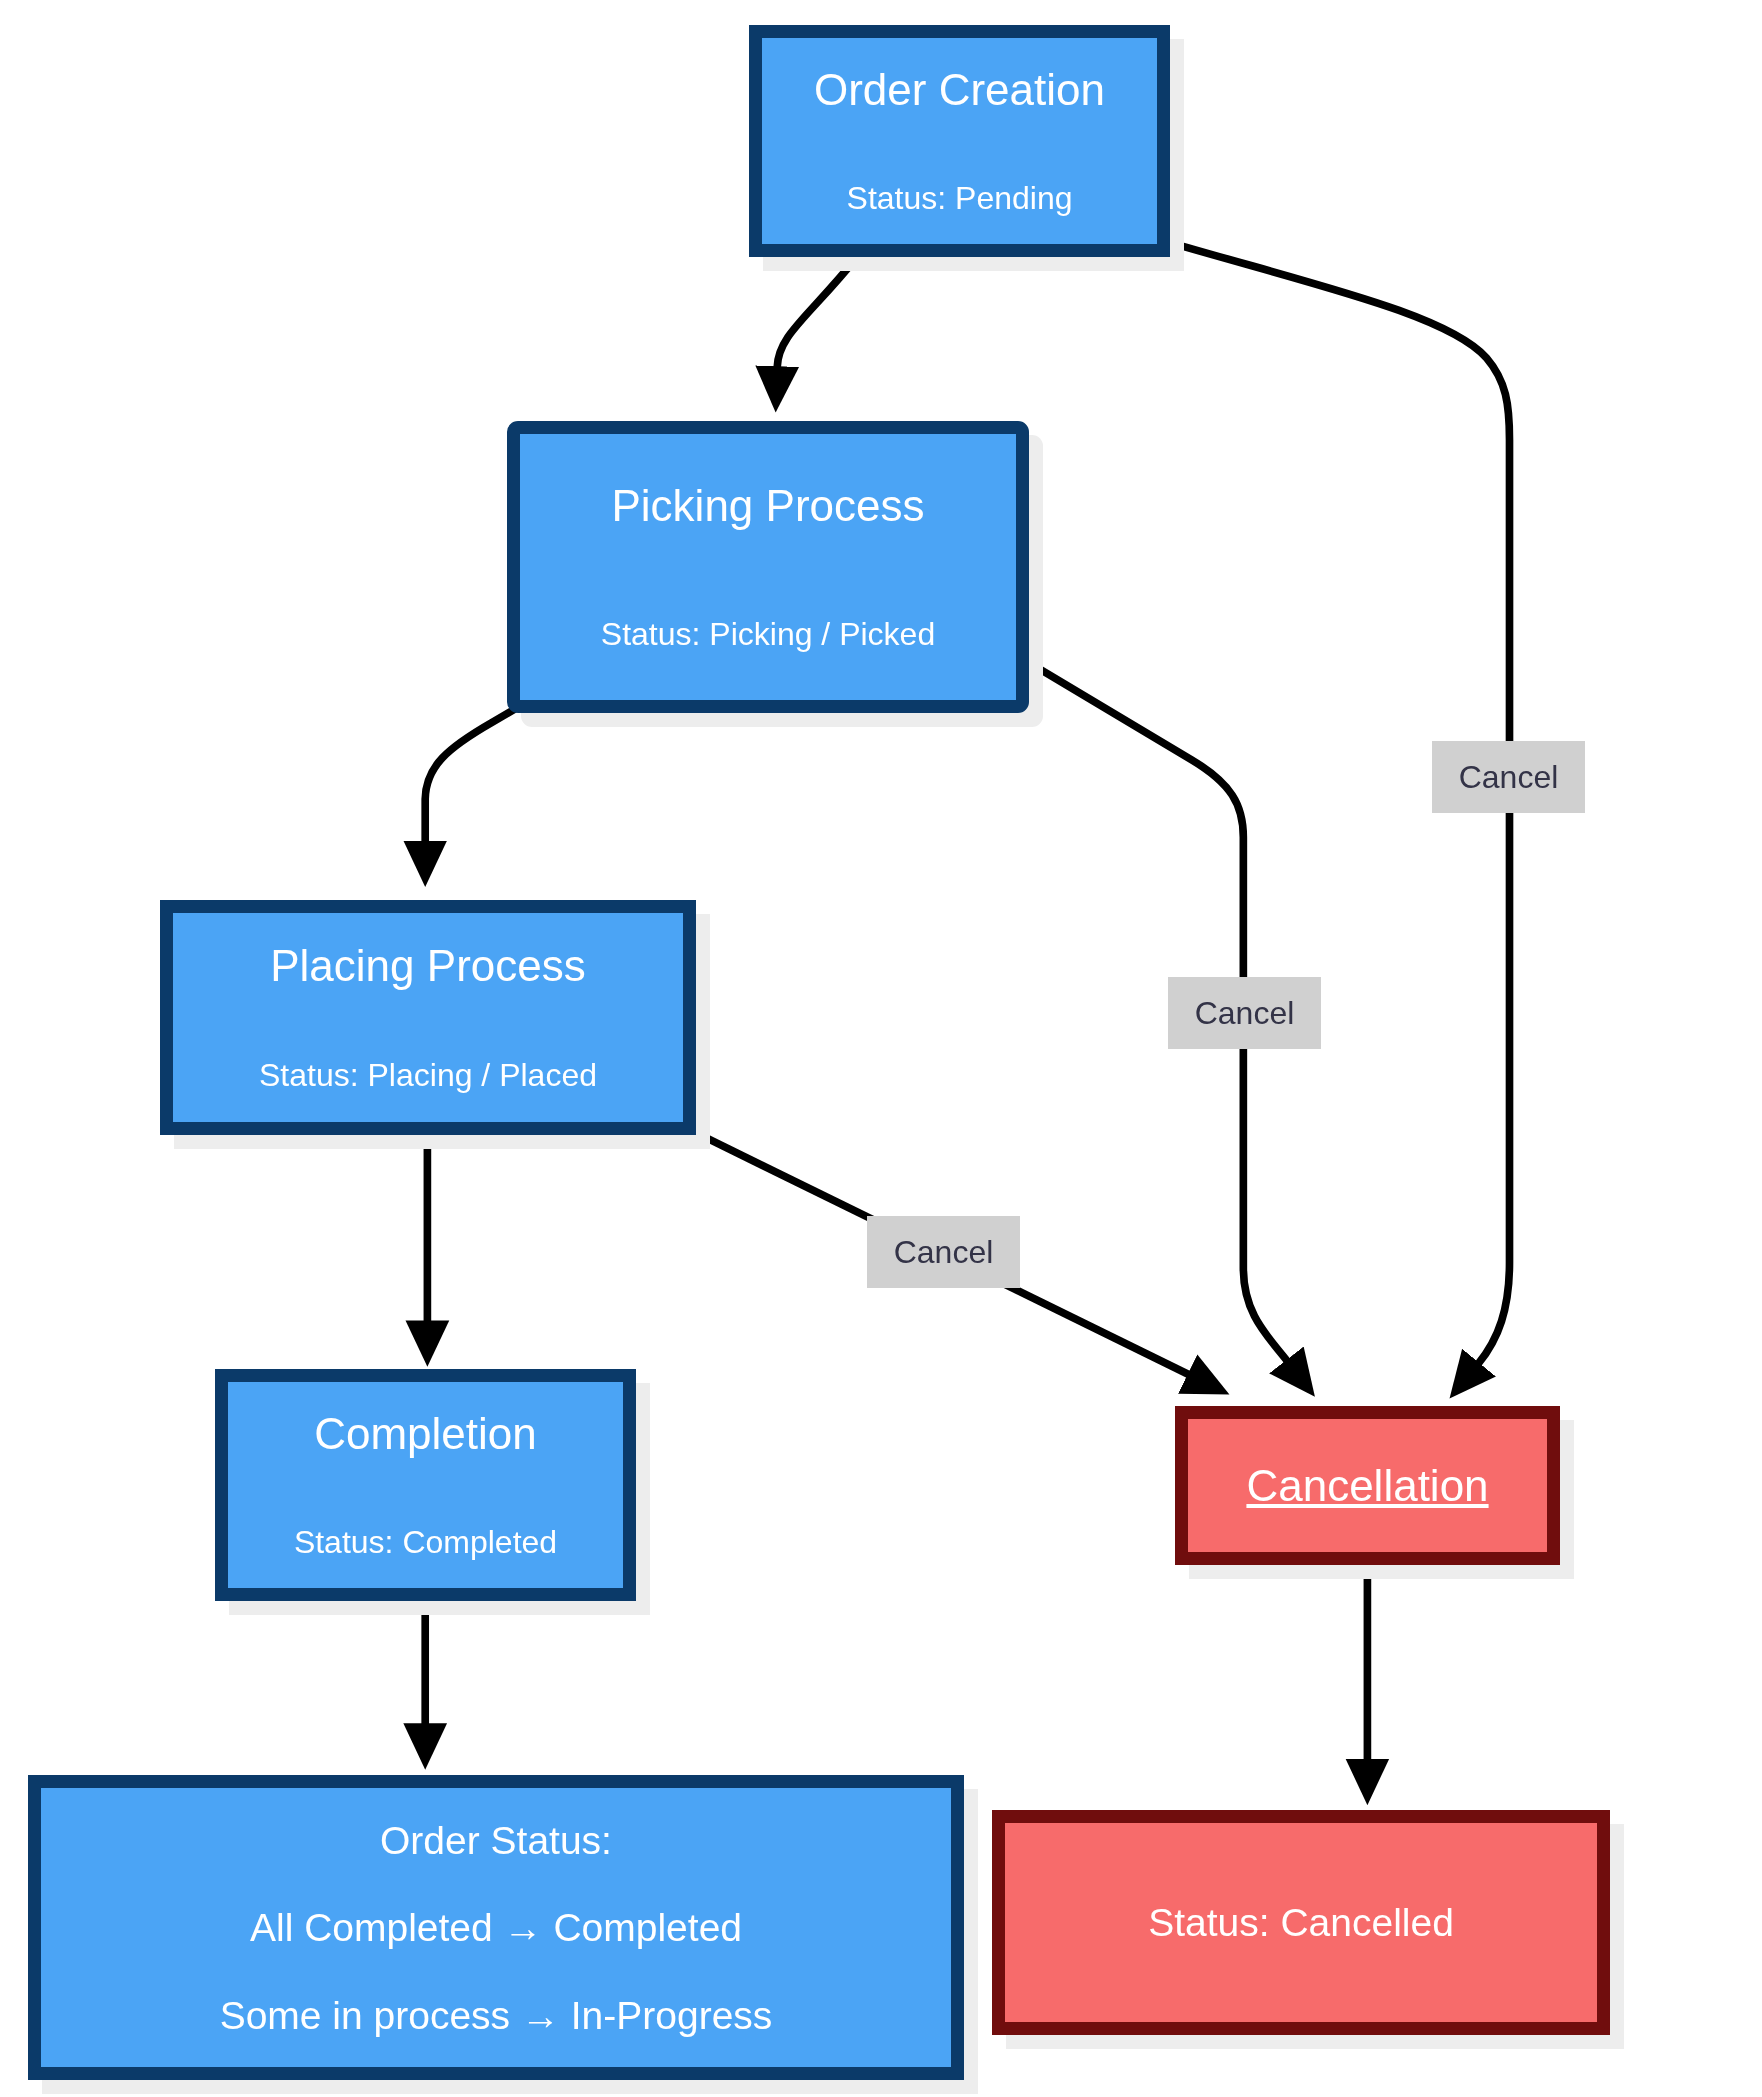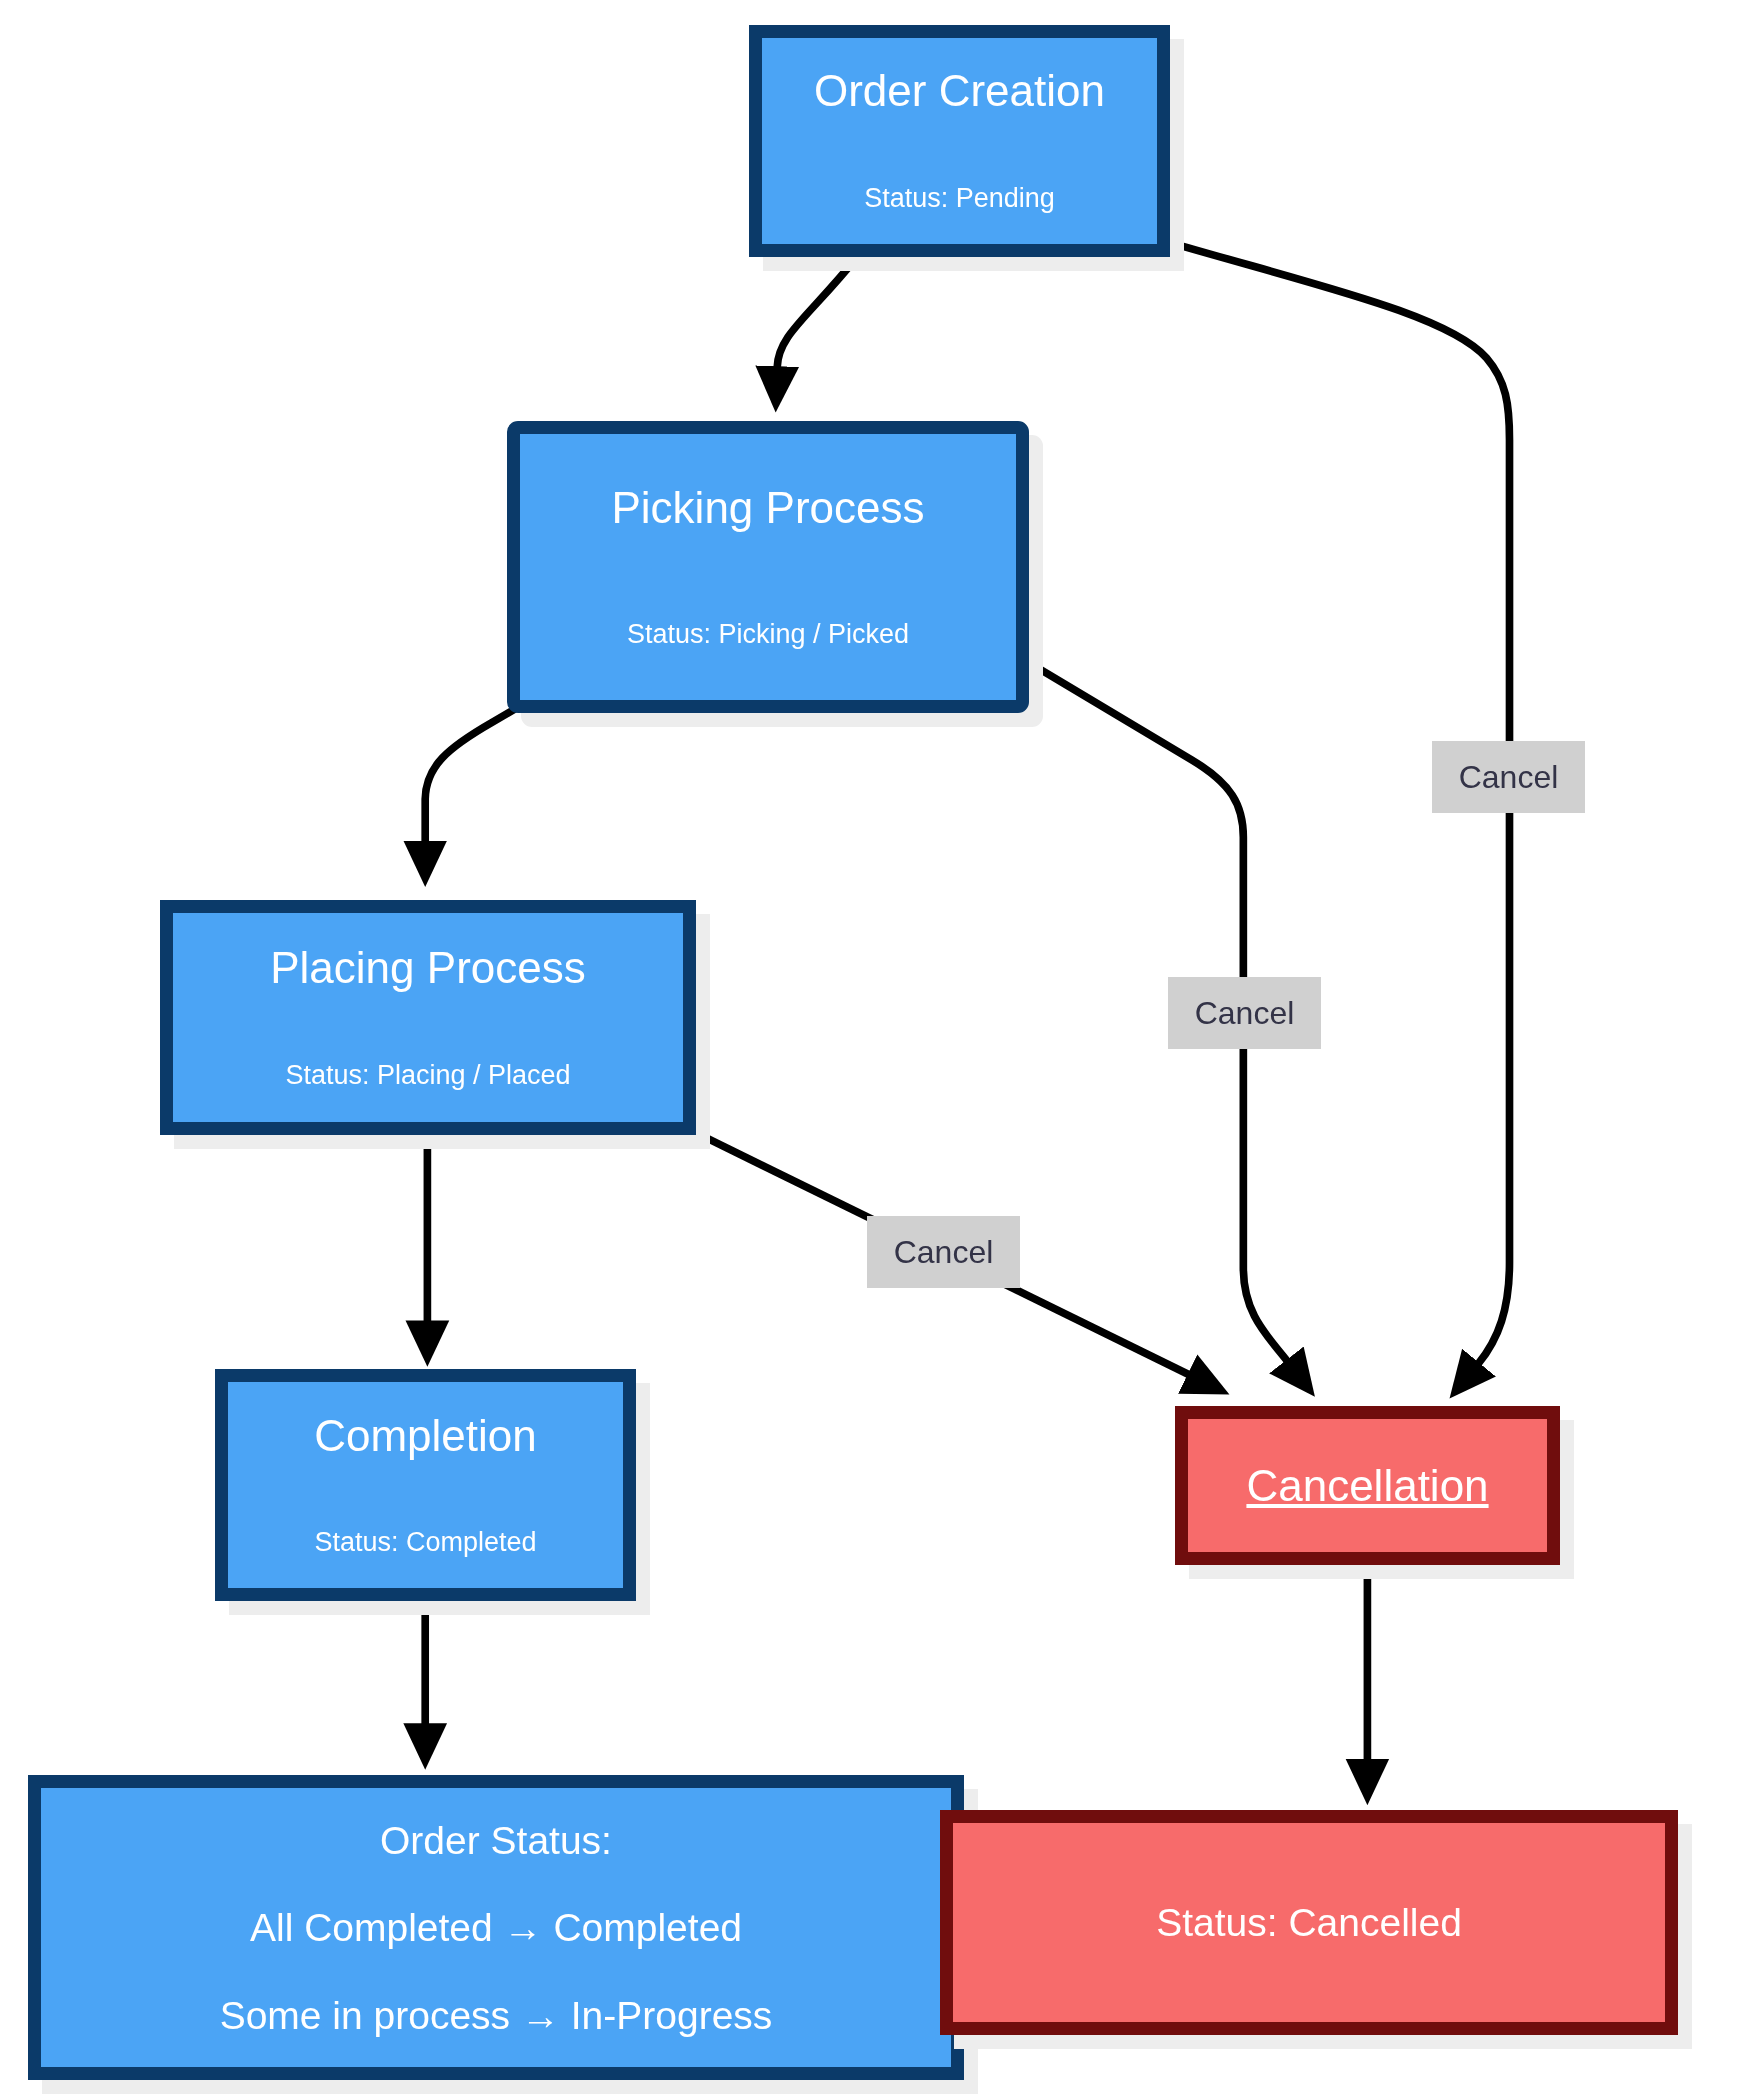--- a/index.html
+++ b/index.html
@@ -19,21 +19,21 @@
     justify-content:space-evenly;
     align-items:center;
     text-align:center;
     color:#ffffff;
     box-shadow:14px 14px 0 0 #ededed;
     gap:16px;
   }
   .node.blue{background:#4ba4f5;border:13px solid #0b3a69;}
   .node.red{background:#f76b6b;border:13px solid #700d0d;}
   .node .title{font-size:44px;line-height:1;white-space:nowrap;}
-  .node .status{font-size:27px;line-height:1;white-space:nowrap;margin-top:24px;}
+  .node .status{font-size:32px;line-height:1;white-space:nowrap;margin-top:24px;}
   .node .line{font-size:39px;line-height:1;white-space:nowrap;}
   .edge-label{
     position:absolute;
     width:153px;height:72px;
     background:#d0d0d0;
     color:#333347;
     font-size:32px;
     display:flex;align-items:center;justify-content:center;
     white-space:nowrap;
   }
@@ -90,21 +90,21 @@
   <div class="node blue" style="left:28px;top:1775px;width:936px;height:305px;">
     <div class="line">Order Status:</div>
     <div class="line">All Completed → Completed</div>
     <div class="line">Some in process → In-Progress</div>
   </div>
 
   <div class="node red" style="left:1175px;top:1406px;width:385px;height:159px;text-decoration:underline;">
     <div class="title">Cancellation</div>
   </div>
 
-  <div class="node red" style="left:940px;top:1810px;width:738px;height:225px;">
+  <div class="node red" style="left:992px;top:1810px;width:618px;height:225px;">
     <div class="line">Status: Cancelled</div>
   </div>
 
   <div class="edge-label" style="left:1432px;top:741px;">Cancel</div>
 
   <div class="edge-label" style="left:1168px;top:977px;">Cancel</div>
 
   <div class="edge-label" style="left:867px;top:1216px;">Cancel</div>
 
 </div>

